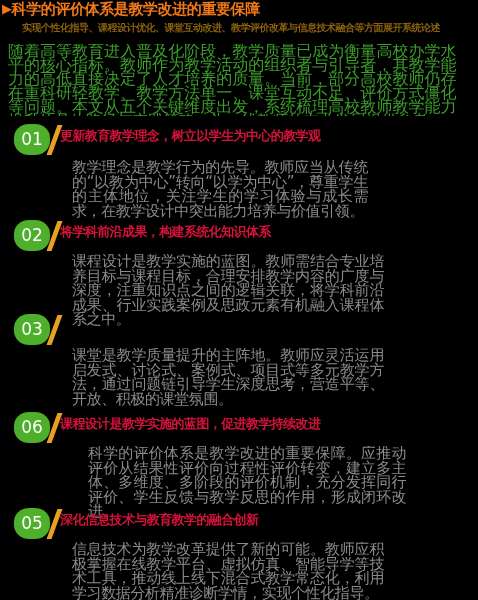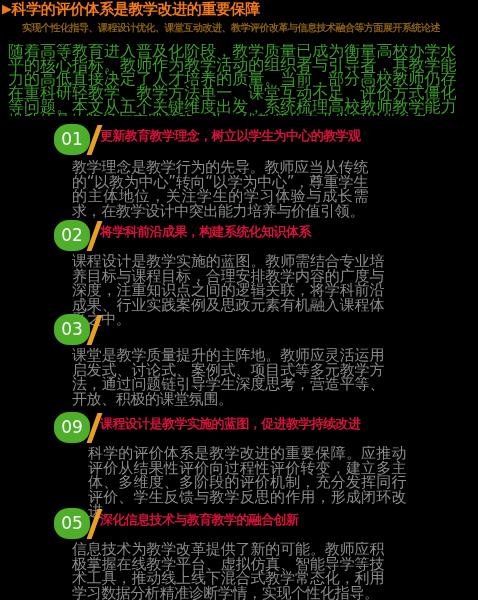--- a/index.html
+++ b/index.html
@@ -78,21 +78,20 @@
 
   
   .section {
     position: absolute;
     left: 0;
     width: 478px;
   }
   .sec-head {
     position: relative;
     height: 32px;
-    margin-left: 40px;
   }
   .badge {
     position: absolute;
     left: 14px;
     top: 0px;
     width: 36px;
     height: 31px;
     background: #4eaf2a;
     border-radius: 15px / 14px;
     color: #ffffff;
@@ -185,21 +184,21 @@
       <div class="badge">03</div>
       <div class="slash">
           <i></i>
         </div>
     </div>
     <div class="sec-body wide" style="top:34px">课堂是教学质量提升的主阵地。教师应灵活运用启发式、讨论式、案例式、项目式等多元教学方法，通过问题链引导学生深度思考，营造平等、开放、积极的课堂氛围。</div>
   </div>
 
   <div class="section" style="top:412px">
     <div class="sec-head">
-      <div class="badge">09</div>
+      <div class="badge">06</div>
       <div class="slash">
           <i></i>
         </div>
       <div class="sec-title">课程设计是教学实施的蓝图，促进教学持续改进</div>
     </div>
     <div class="sec-body wider" style="top:34px">科学的评价体系是教学改进的重要保障。应推动评价从结果性评价向过程性评价转变，建立多主体、多维度、多阶段的评价机制，充分发挥同行评价、学生反馈与教学反思的作用，形成闭环改进。</div>
   </div>
 
   <div class="section" style="top:508px">
     <div class="sec-head">

